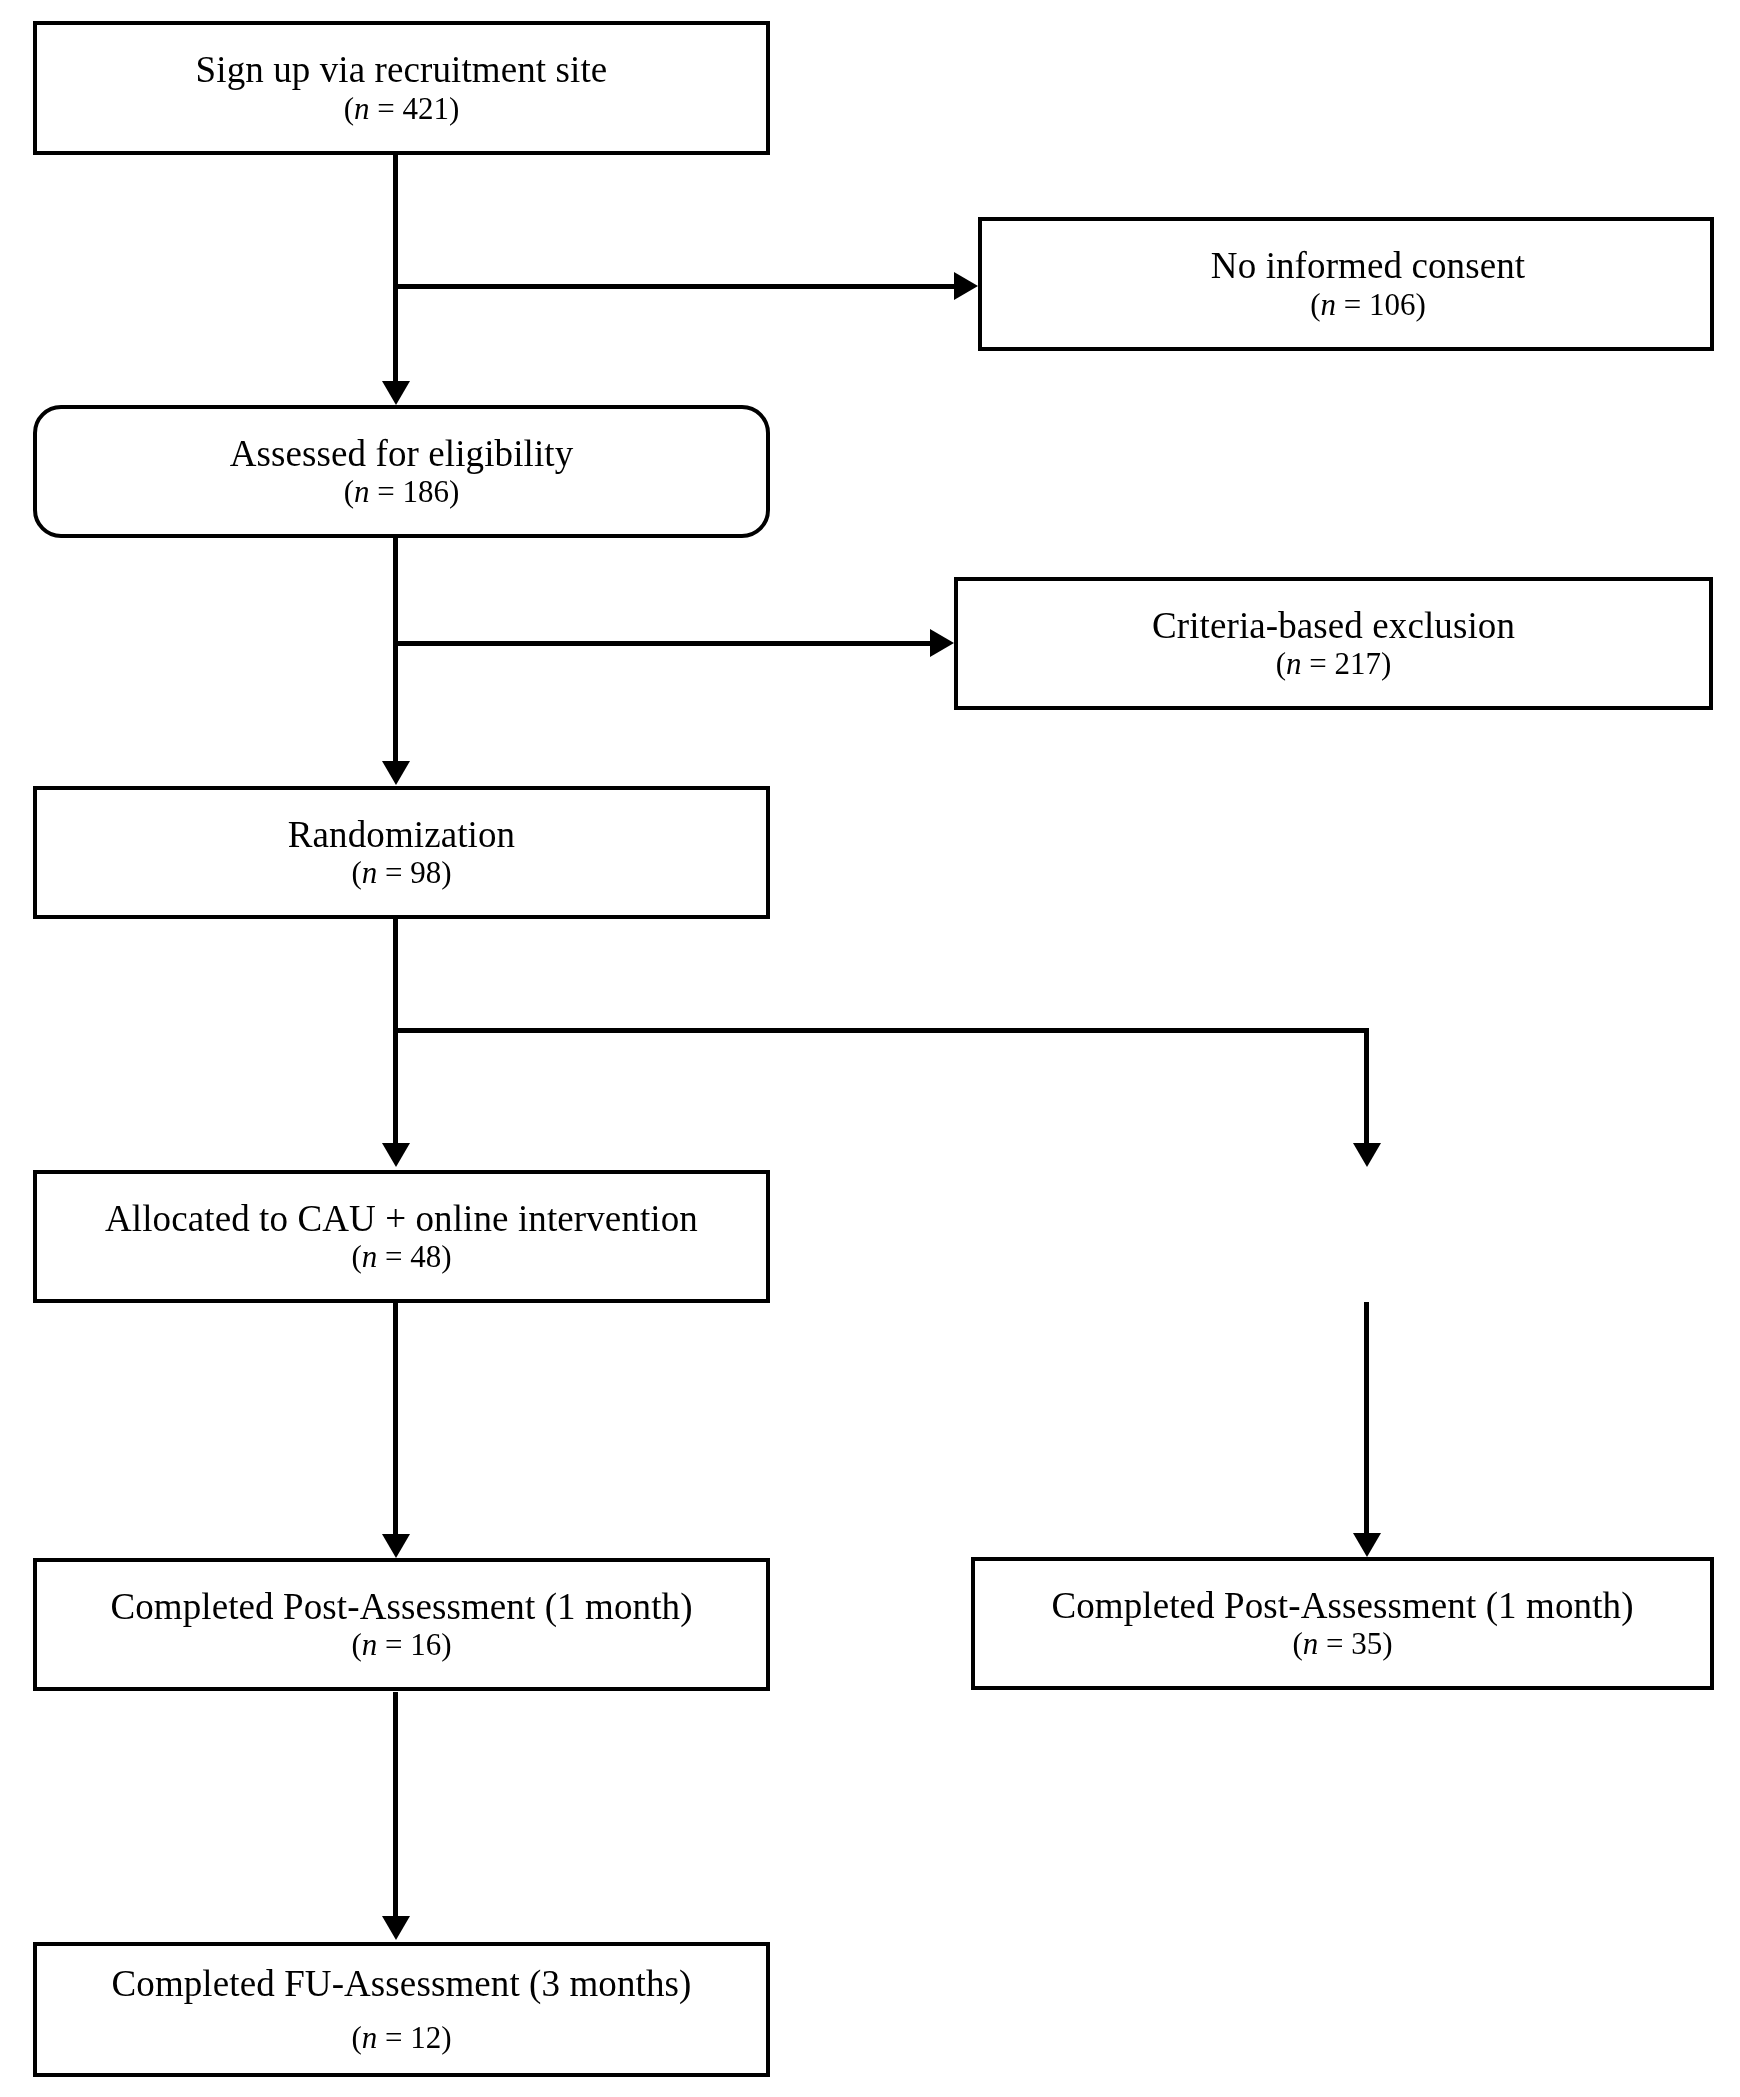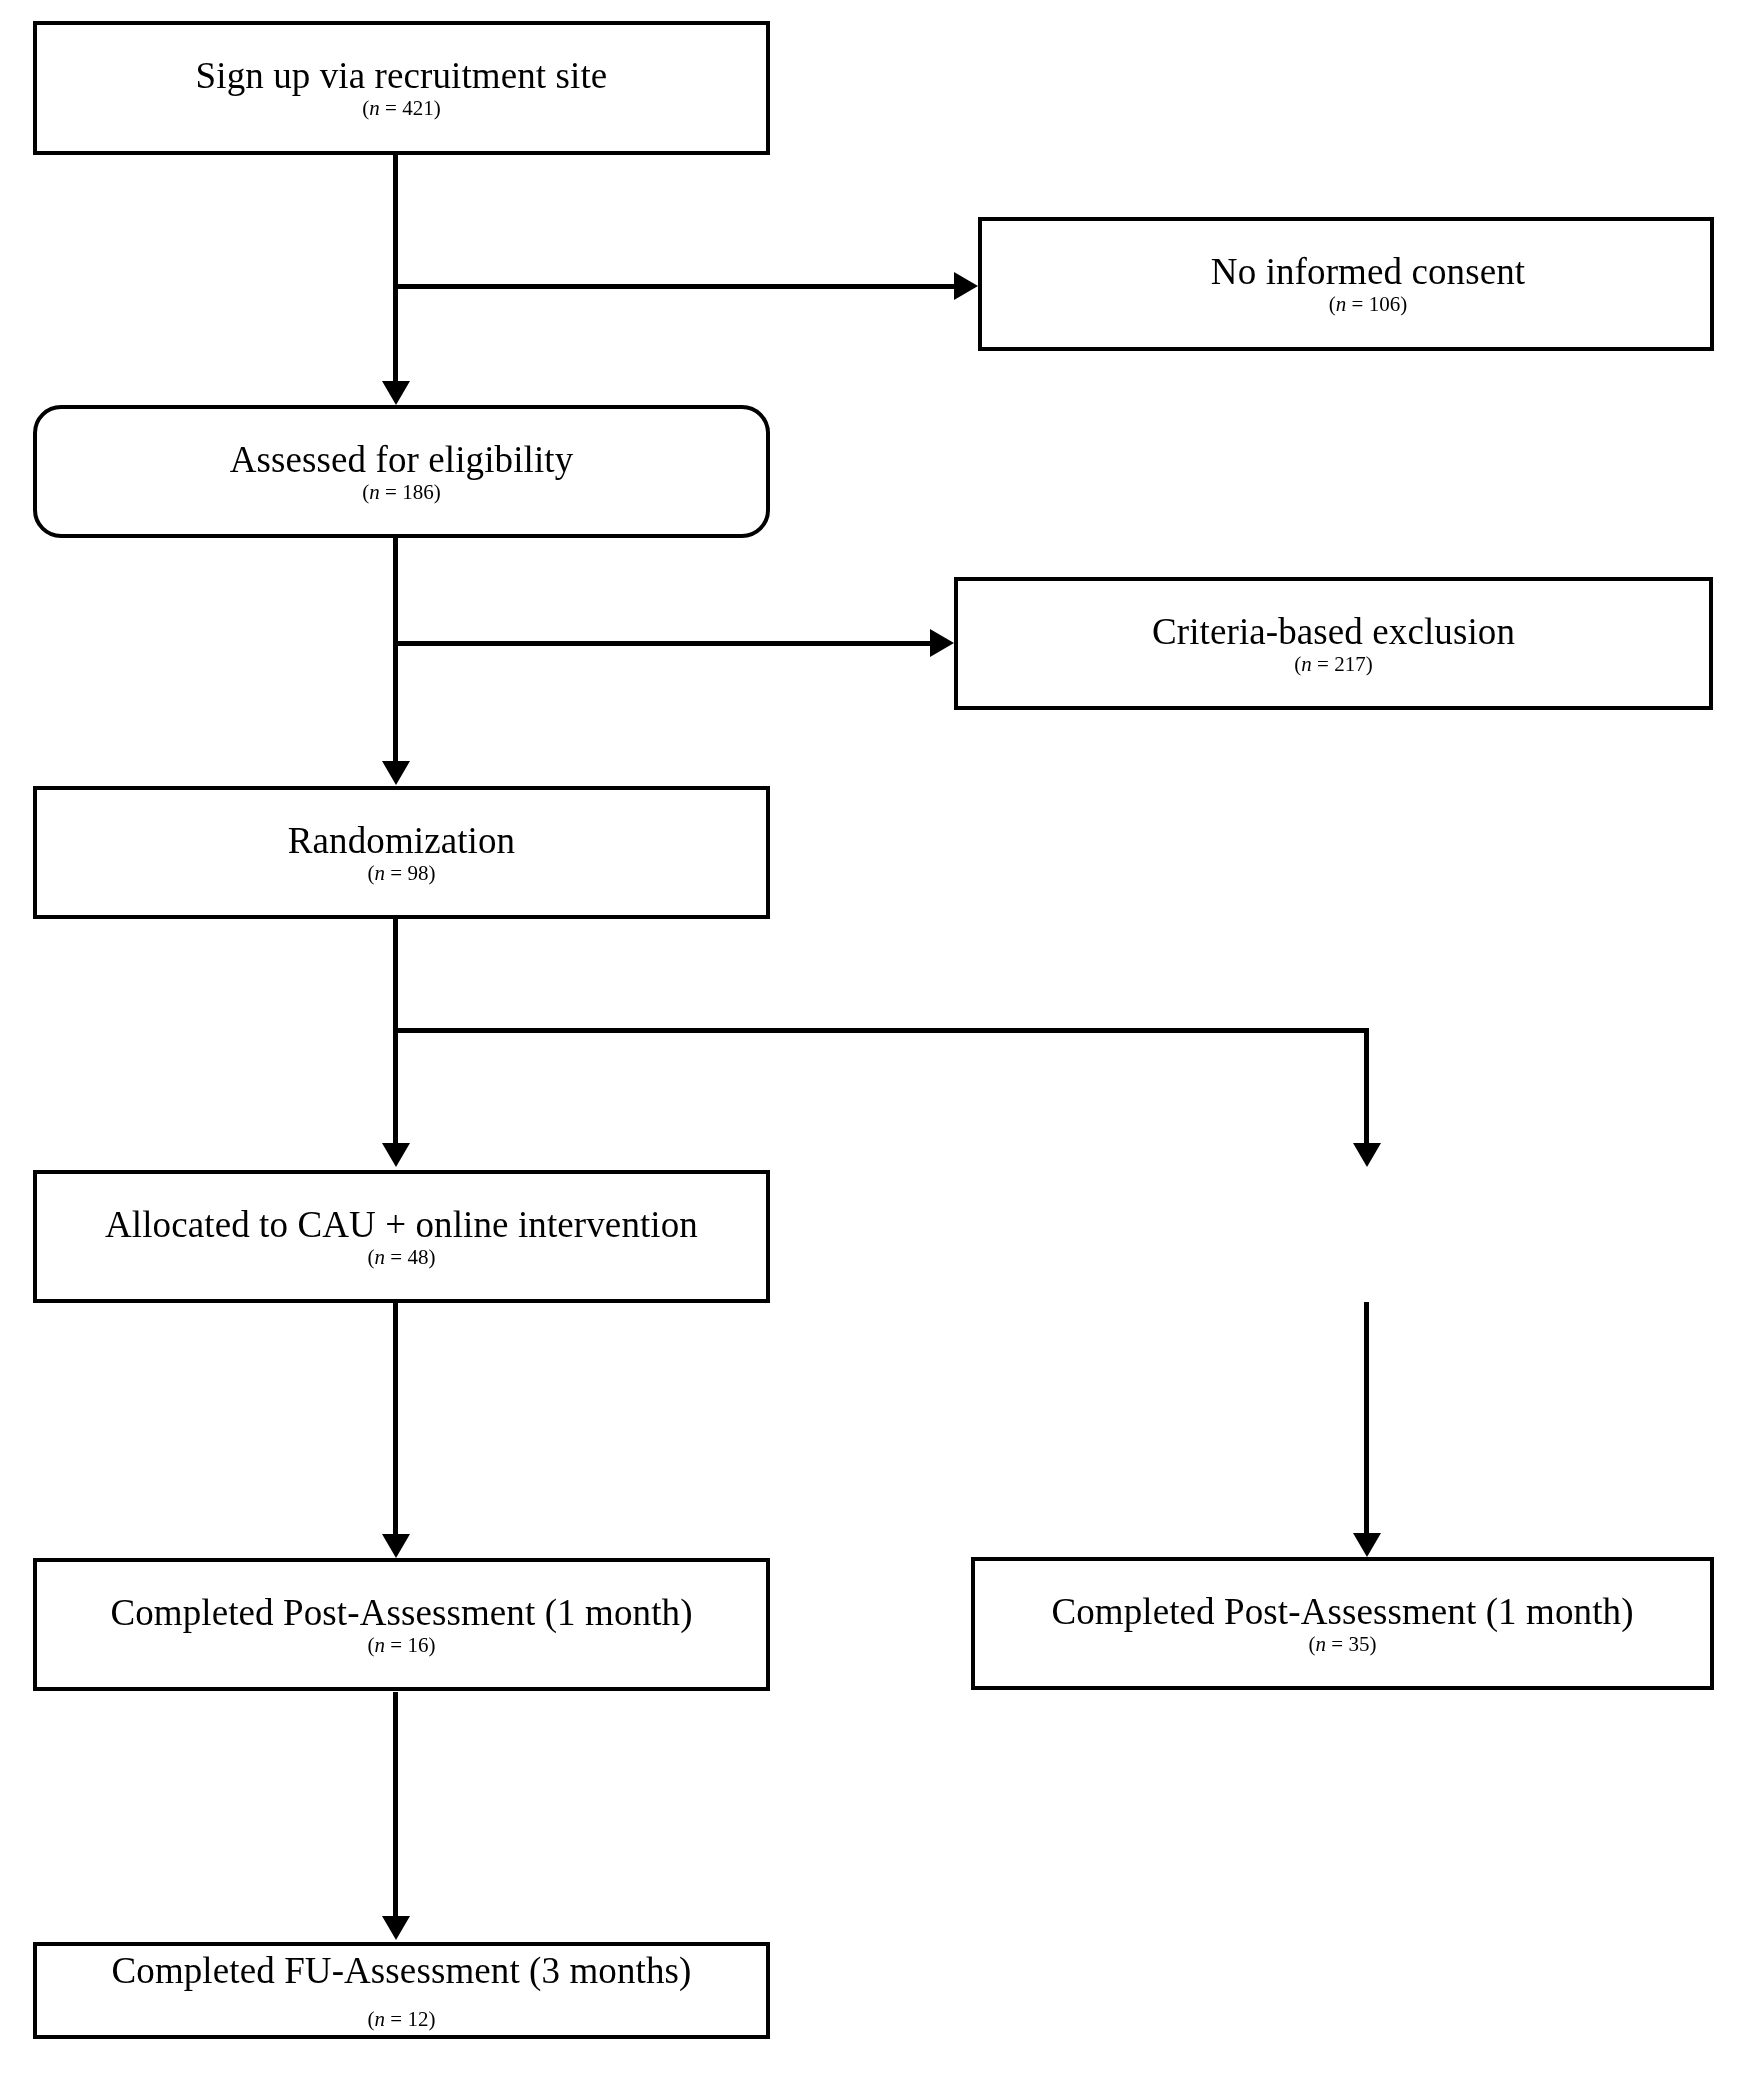--- a/index.html
+++ b/index.html
@@ -30,21 +30,21 @@
     text-align: center;
     color: #000000;
   }
   .node .line1 {
     font-size: 37px;
     line-height: 1.12;
     white-space: nowrap;
     letter-spacing: 0.1px;
   }
   .node .line2 {
-    font-size: 21px;
+    font-size: 31px;
     line-height: 1.12;
     white-space: nowrap;
     margin-top: 1px;
   }
   .node .line2 .ital {
     font-style: italic;
   }
 
   
   .vline {
@@ -158,21 +158,21 @@
   <div class="node" style="left:971px; top:1557px; width:743px; height:133px;">
     <div class="line1">Completed Post-Assessment (1 month)</div>
     <div class="line2">
       <span>(</span><span class="ital">n</span><span> = </span><span>35</span><span>)</span>
     </div>
   </div>
 
   <div class="vline" style="left:393px; top:1692px; height:227px;"></div>
   <div class="arrow-down" style="left:382px; top:1916px;"></div>
 
-  <div class="node" style="left:33px; top:1942px; width:737px; height:97px;gap:16px;">
+  <div class="node" style="left:33px; top:1942px; width:737px; height:135px;gap:16px;">
     <div class="line1">Completed FU-Assessment (3 months)</div>
     <div class="line2">
       <span>(</span><span class="ital">n</span><span> = </span><span>12</span><span>)</span>
     </div>
   </div>
 
 </div>
 
 
 </body></html>

